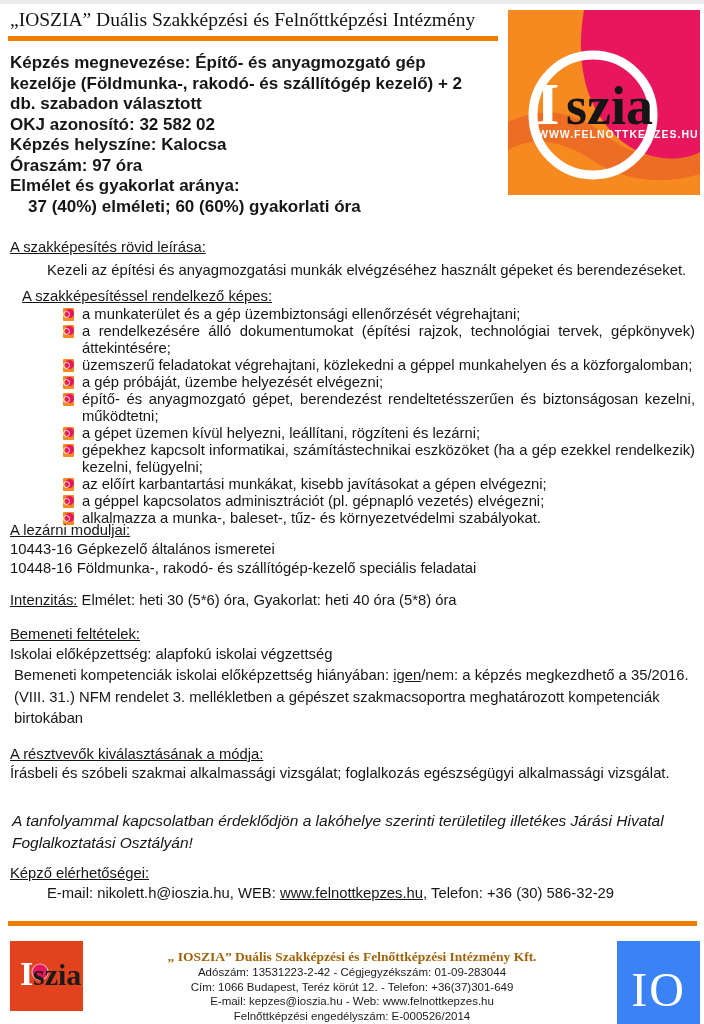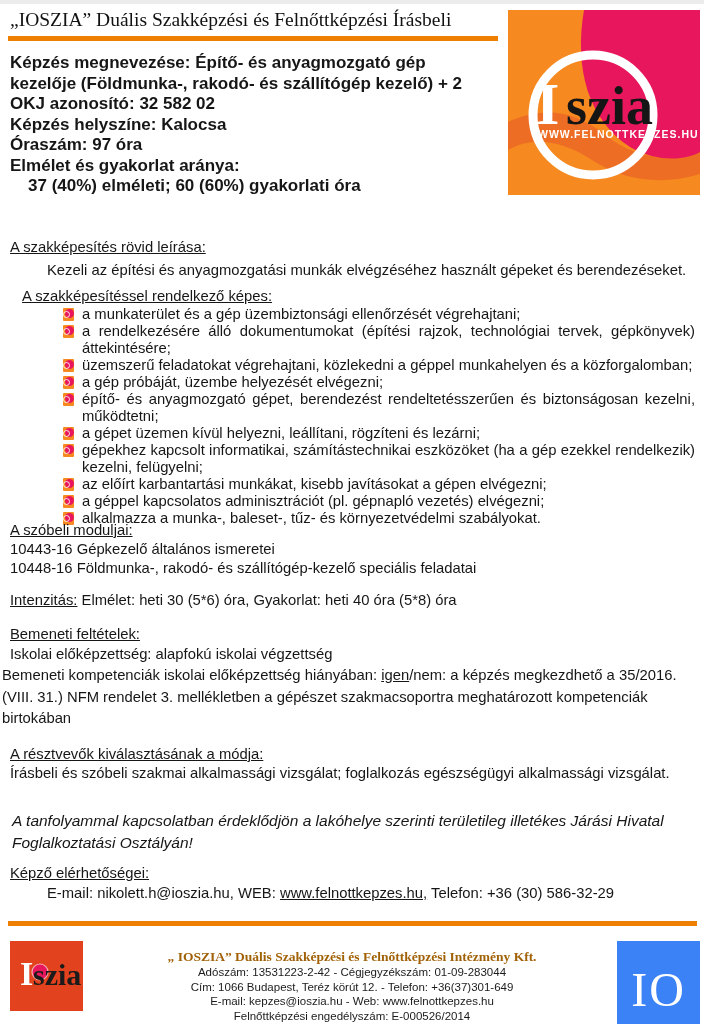--- a/index.html
+++ b/index.html
@@ -29,21 +29,21 @@
   .bullet{flex:0 0 11px;height:13px;margin:2px 8px 0 0;background:#F6891F;position:relative;border-radius:1px;}
   .bullet::before{content:"";position:absolute;right:0;top:1px;width:9px;height:9px;border-radius:50%;background:#E8175D;}
   .bullet::after{content:"";position:absolute;left:0;top:3px;width:7px;height:7px;border-radius:50%;
                  border:1px solid rgba(255,255,255,.85);box-sizing:border-box;}
   .li-text{flex:1;text-align:justify;}
   .sec-mod-h{left:10px;top:522px;}
   .mod-lines{left:10px;top:540px;width:686px;line-height:18.5px;}
   .sec-int{left:10px;top:591px;width:686px;}
   .sec-entry-h{left:10px;top:626px;}
   .entry-edu{left:10px;top:645px;width:686px;}
-  .entry-comp{left:2px;top:665px;width:690px;font-size:14.8px;line-height:21.5px;}
+  .entry-comp{left:14px;top:665px;width:690px;font-size:14.8px;line-height:21.5px;}
   .sec-sel-h{left:10px;top:746px;}
   .sec-sel-b{left:10px;top:764px;width:688px;}
   .notice{left:12px;top:810px;width:680px;font-size:15.5px;font-weight:normal;font-style:italic;
           line-height:21.5px;}
   .sec-con-h{left:10px;top:865px;}
   .sec-con-b{left:47px;top:884px;width:650px;}
   
   .f-logo-left{left:10px;top:941px;width:73px;height:70px;}
   .f-center{left:92px;top:948px;width:520px;text-align:center;}
   .f-company{font-family:"Liberation Serif",serif;font-weight:bold;font-size:13.5px;line-height:17px;color:#a16207;}
@@ -52,38 +52,39 @@
                 align-items:center;justify-content:center;}
   .f-io{font-family:"Liberation Serif",serif;font-size:48px;color:#fff;letter-spacing:2px;line-height:1;}
 </style>
 </head>
 <body>
 
 <div id="page">
 
   <div class="abs top-edge"></div>
 
-  <div class="abs org-title serif">„IOSZIA” Duális Szakképzési és Felnőttképzési Írásbeli</div>
+  <div class="abs org-title serif">„IOSZIA” Duális Szakképzési és Felnőttképzési Intézmény</div>
   <div class="abs rule rule1"></div>
 
   <div class="abs logo">
     <svg width="192" height="185" viewBox="0 0 192 185">
       <rect width="192" height="185" fill="#F6891F"></rect>
       <path d="M0,112 C34,96 66,100 96,124 C128,150 164,152 192,140 L192,164 C152,176 114,170 84,150 C54,130 24,126 0,140 Z" fill="#E8562A" opacity="0.55"></path>
       <path d="M76,0 C66,58 80,110 122,137 C150,153 178,150 192,142 L192,0 Z" fill="#E8175D"></path>
       <circle cx="85" cy="105" r="60" fill="none" stroke="#FFFFFF" stroke-width="9"></circle>
       <text x="28" y="114" font-family="Liberation Serif, serif" font-weight="bold" font-size="60" fill="#FFFFFF">I</text>
       <text x="58" y="114" font-family="Liberation Serif, serif" font-weight="bold" font-size="54" fill="#151515">szia</text>
       <text x="30" y="128" font-family="Liberation Sans, sans-serif" font-weight="bold" font-size="10.5" letter-spacing="1" fill="#FFFFFF">WWW.FELNOTTKEPZES.HU</text>
     </svg>
   </div>
 
   <div class="abs course">
     <div>Képzés megnevezése: Építő- és anyagmozgató gép</div>
     <div>kezelője (Földmunka-, rakodó- és szállítógép kezelő) + 2</div>
+    <div>db. szabadon választott</div>
     <div>OKJ azonosító: 32 582 02</div>
     <div>Képzés helyszíne: Kalocsa</div>
     <div>Óraszám: 97 óra</div>
     <div>Elmélet és gyakorlat aránya:</div>
     <div class="indent">37 (40%) elméleti; 60 (60%) gyakorlati óra</div>
   </div>
 
   <div class="abs heading sec-short-h">A szakképesítés rövid leírása:</div>
   <div class="abs body-text sec-short-b">Kezeli az építési és anyagmozgatási munkák elvégzéséhez használt gépeket és berendezéseket.</div>
 
@@ -124,21 +125,21 @@
     <div class="li">
       <span class="bullet"></span>
       <span class="li-text">a géppel kapcsolatos adminisztrációt (pl. gépnapló vezetés) elvégezni;</span>
       </div>
     <div class="li">
       <span class="bullet"></span>
       <span class="li-text">alkalmazza a munka-, baleset-, tűz- és környezetvédelmi szabályokat.</span>
       </div>
   </div>
 
-  <div class="abs heading sec-mod-h">A szóbeli moduljai:</div>
+  <div class="abs heading sec-mod-h">A lezárni moduljai:</div>
   <div class="abs body-text mod-lines">
     <div>10443-16 Gépkezelő általános ismeretei</div>
     <div>10448-16 Földmunka-, rakodó- és szállítógép-kezelő speciális feladatai</div>
   </div>
 
   <div class="abs body-text sec-int">
     <span class="u">Intenzitás:</span><span> Elmélet: heti 30 (5*6) óra, Gyakorlat: heti 40 óra (5*8) óra</span>
   </div>
 
   <div class="abs heading sec-entry-h">Bemeneti feltételek:</div>

